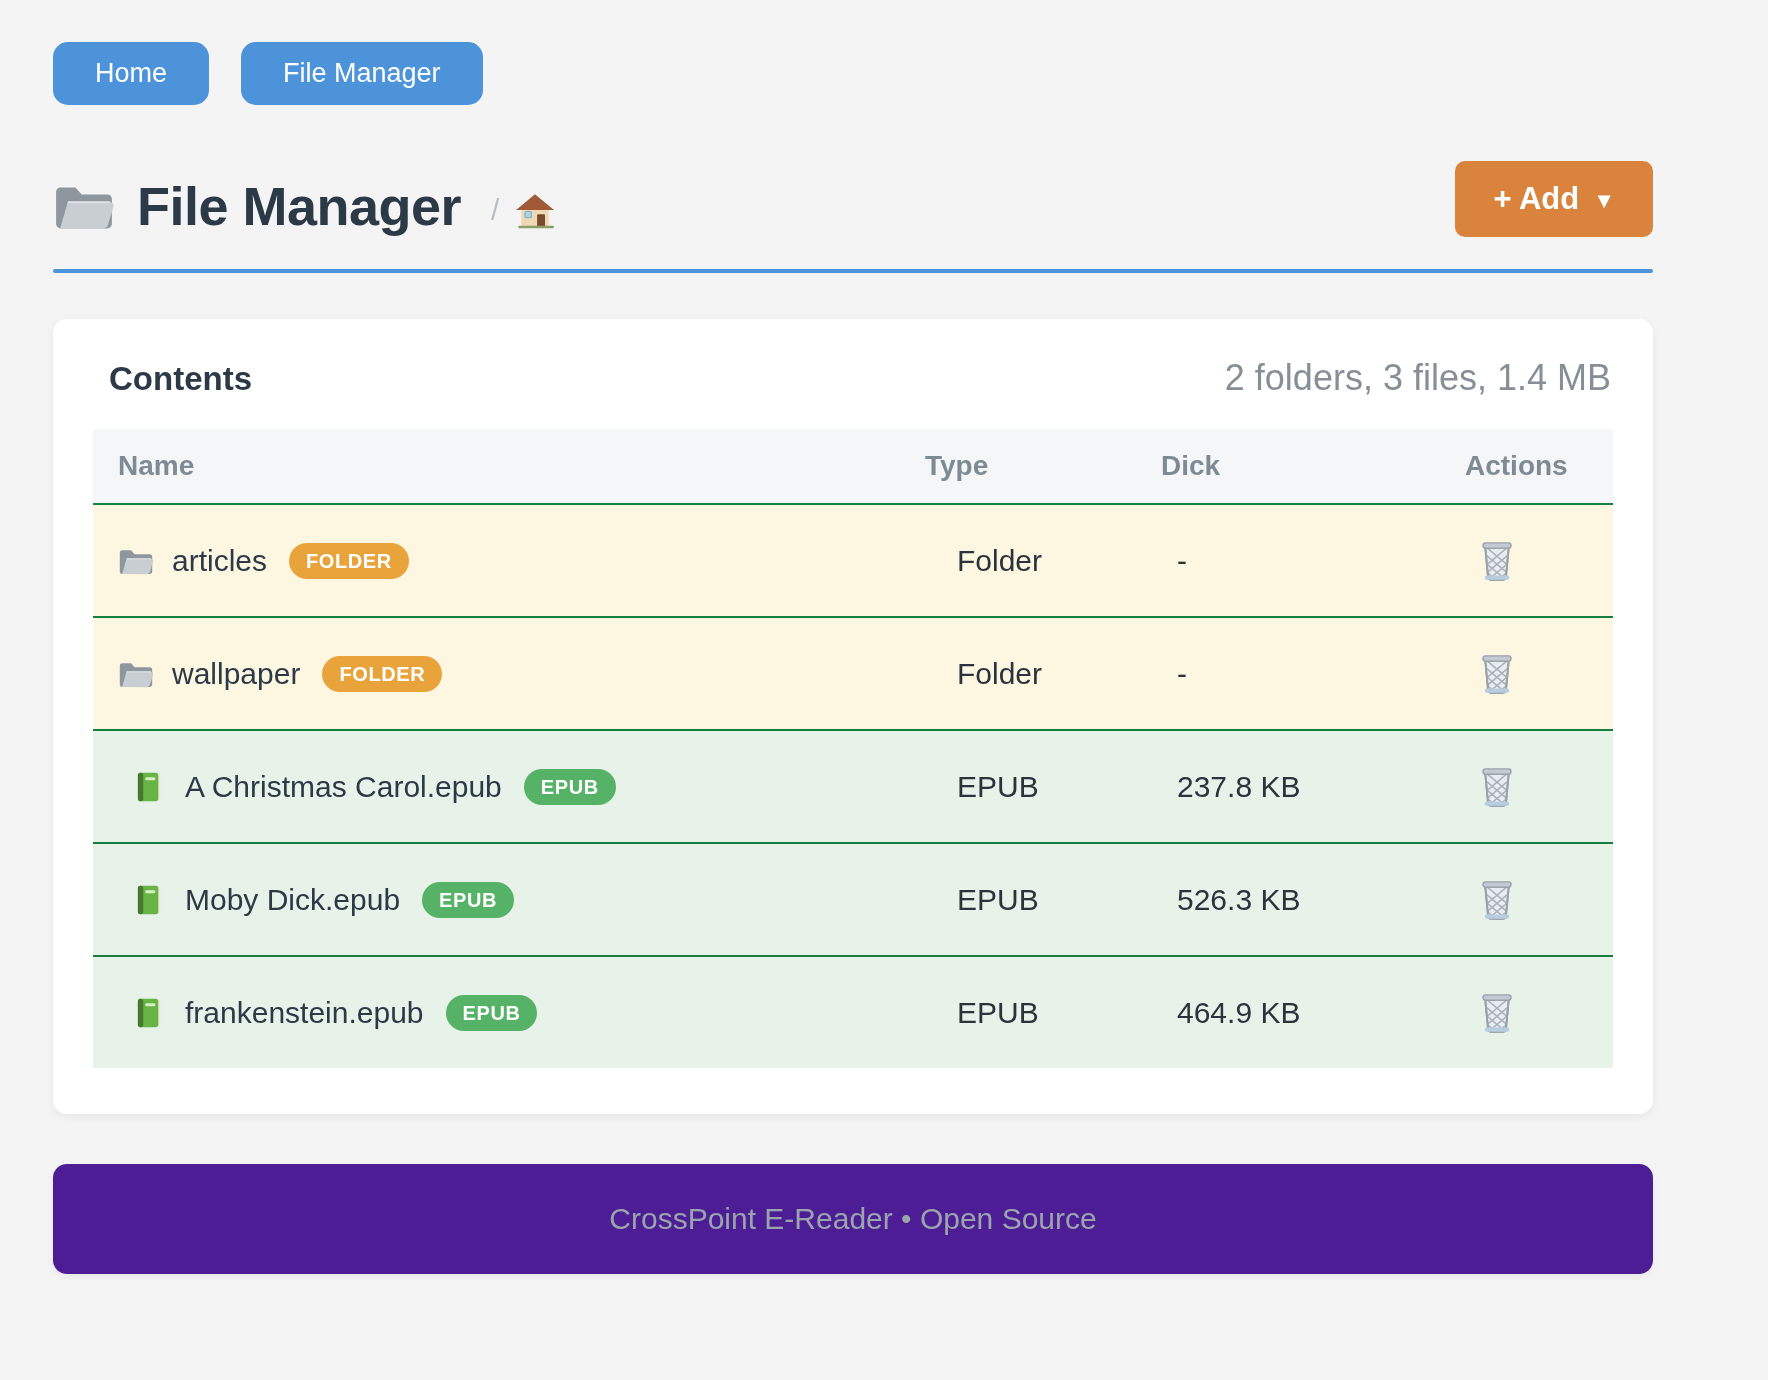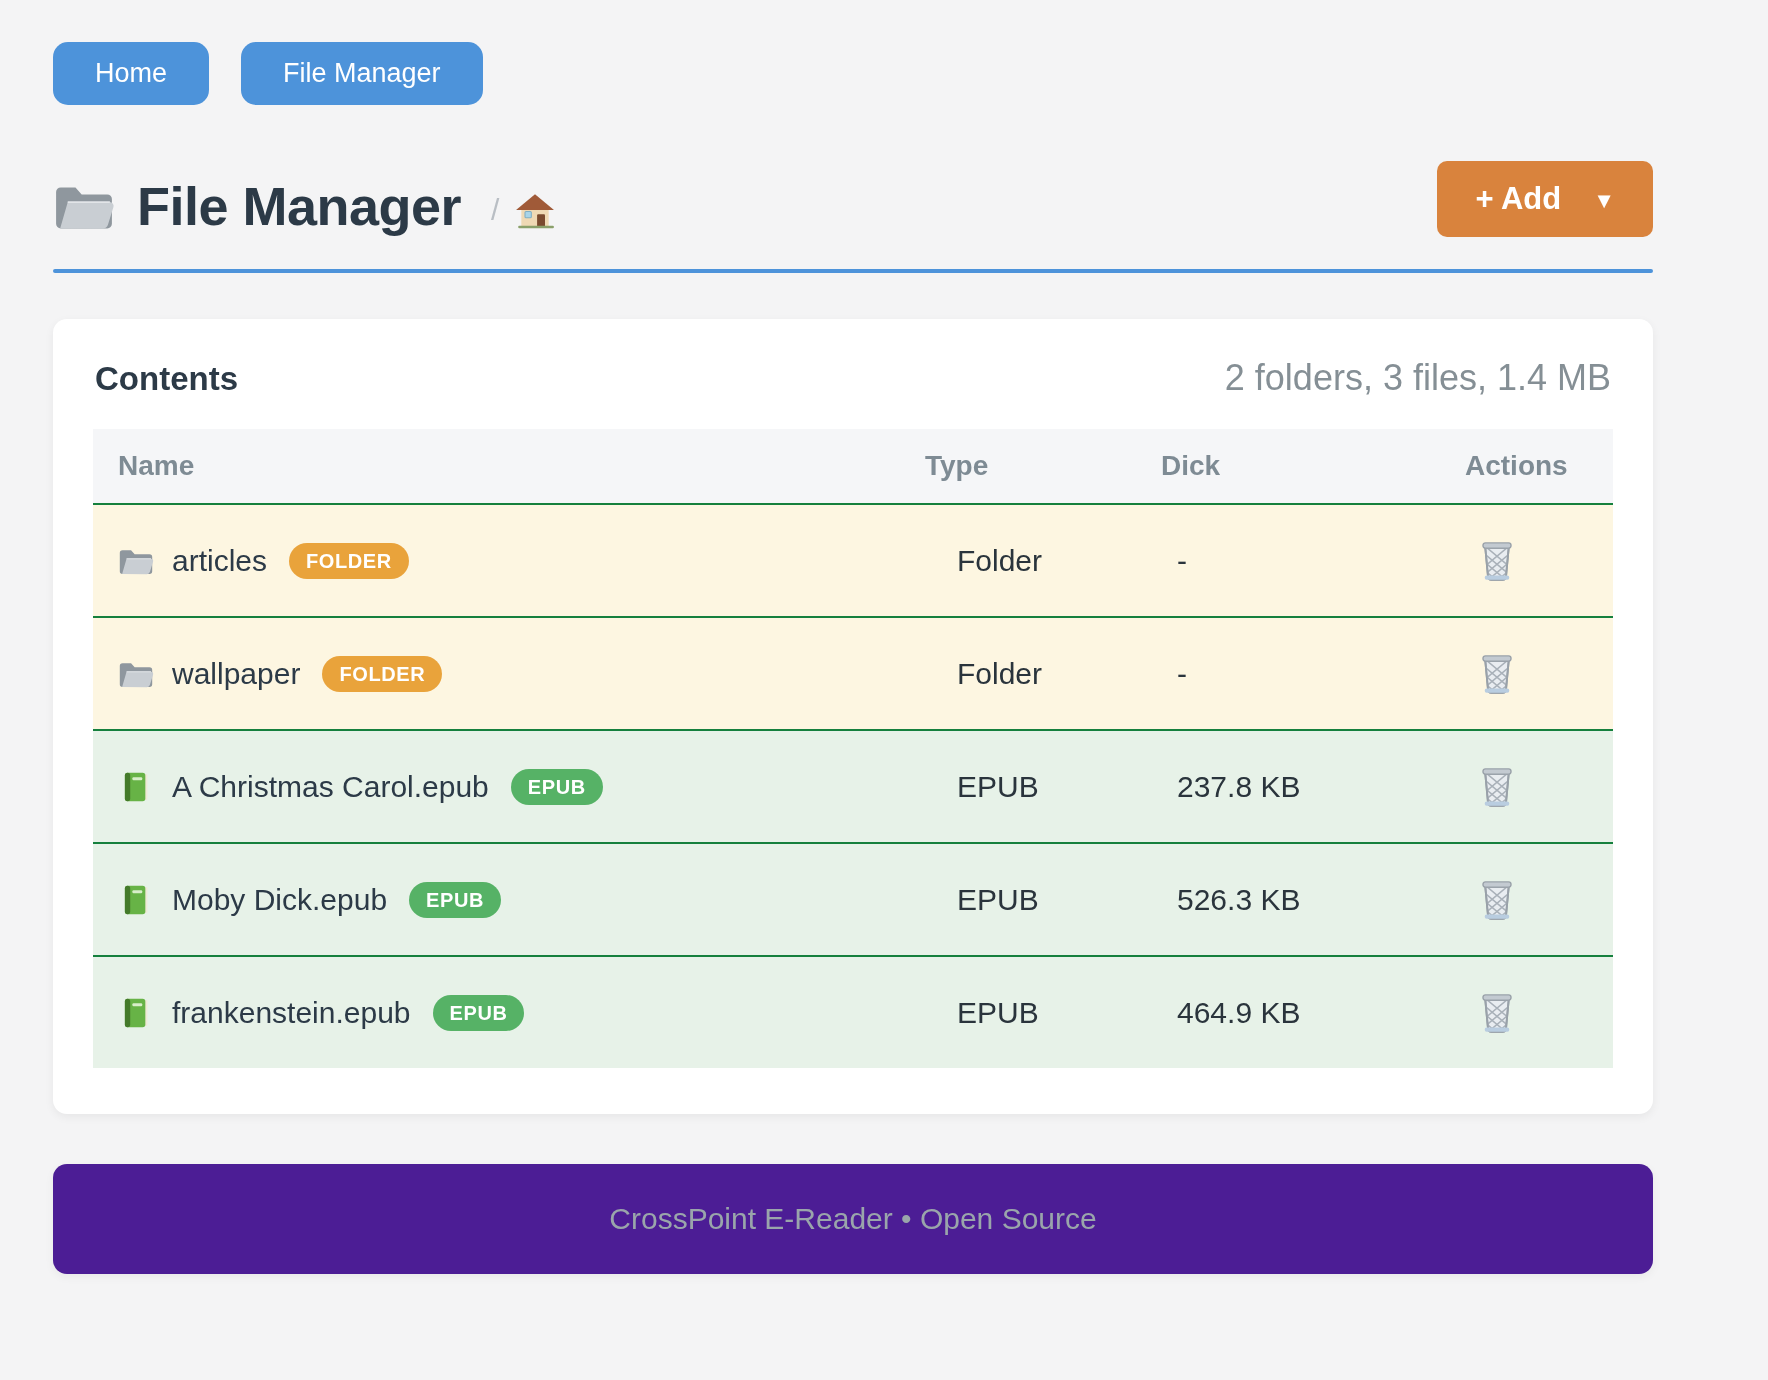--- a/index.html
+++ b/index.html
@@ -23,48 +23,48 @@
   
   .title-row { margin-top:70px; display:flex; align-items:center; justify-content:space-between; }
   .title-left { display:flex; align-items:center; }
   .title-folder { width:62px; height:54px; margin-right:22px; }
   h1 { font-size:54px; font-weight:800; color: var(--title-color, #2c3a47); letter-spacing:-0.5px; }
   .crumb-sep { font-size:30px; color:#b9bec4; margin:8px 0 0 30px; }
   .crumb-home { width:40px; height:36px; margin:10px 0 0 16px; cursor:pointer; }
   .add-btn {
     background: var(--accent-orange, #d9833d); color:#fff; border:none; border-radius:10px;
     height:76px; padding:0 38px; font-size:31px; font-weight:bold;
-    font-family:"Liberation Sans", sans-serif; display:flex; align-items:center; gap:32px;
+    font-family:"Liberation Sans", sans-serif; display:flex; align-items:center; gap:14px;
     cursor:pointer; margin-top:-14px;justify-content:flex-end;
   }
   .add-btn .caret { font-size:22px; padding-top:3px; }
 
   .rule { margin-top:32px; height:4px; background: var(--accent-blue, #4a90d9); border-radius:2px; }
 
   
   .card {
     margin-top:46px; background:#fff; border-radius:14px;
     box-shadow:0 3px 10px rgba(0,0,0,0.06);
     padding:38px 40px 46px 40px;
   }
   .card-head { display:flex; align-items:baseline; justify-content:space-between; padding:0 2px; margin-bottom:30px; }
-  .card-head h2 { font-size:33px; font-weight:bold; color: var(--title-color, #2d3c4b); }
+  .card-head h2 { font-size:33px; font-weight:bold; color: var(--title-color, #2d3c4b); margin-left: 14px; }
   .summary { font-size:36px; color: var(--muted-text, #858f95); }
 
   .table { width:100%; }
   .grid-row { display:grid; grid-template-columns:1fr 220px 288px 148px; align-items:center; }
   .thead {
     background: var(--thead-bg, #f5f6f8); height:74px;gap:16px;
   }
   .th { font-size:28px; font-weight:bold; color: var(--thead-text, #7e8b94); }
   .th-name { padding-left:25px; }
 
   .trow { height:113px; border-top:2px solid #15803d; }
   .trow.folder { background: var(--folder-row-bg, #fdf6e1); }
-  .trow.epub   { background: var(--epub-row-bg, #e7f2e8); }
+  .trow.epub   { background: var(--epub-row-bg, #e7f2e8); padding-left: 13px; }
 
   .td-name { display:flex; align-items:center; padding-left:25px; }
   .name-icon { width:36px; height:32px; flex:0 0 auto; }
   .name-label { font-size:30px; color: var(--title-color, #2d3c4b); margin-left:18px; }
   .badge {
     margin-left:22px; color:#fff; font-size:20px; font-weight:bold; letter-spacing:0.6px;
     padding:8px 17px; border-radius:999px; line-height:1;
   }
   .badge.folder { background: var(--badge-folder, #e9a33b); }
   .badge.epub   { background: var(--badge-epub, #56b266); }

